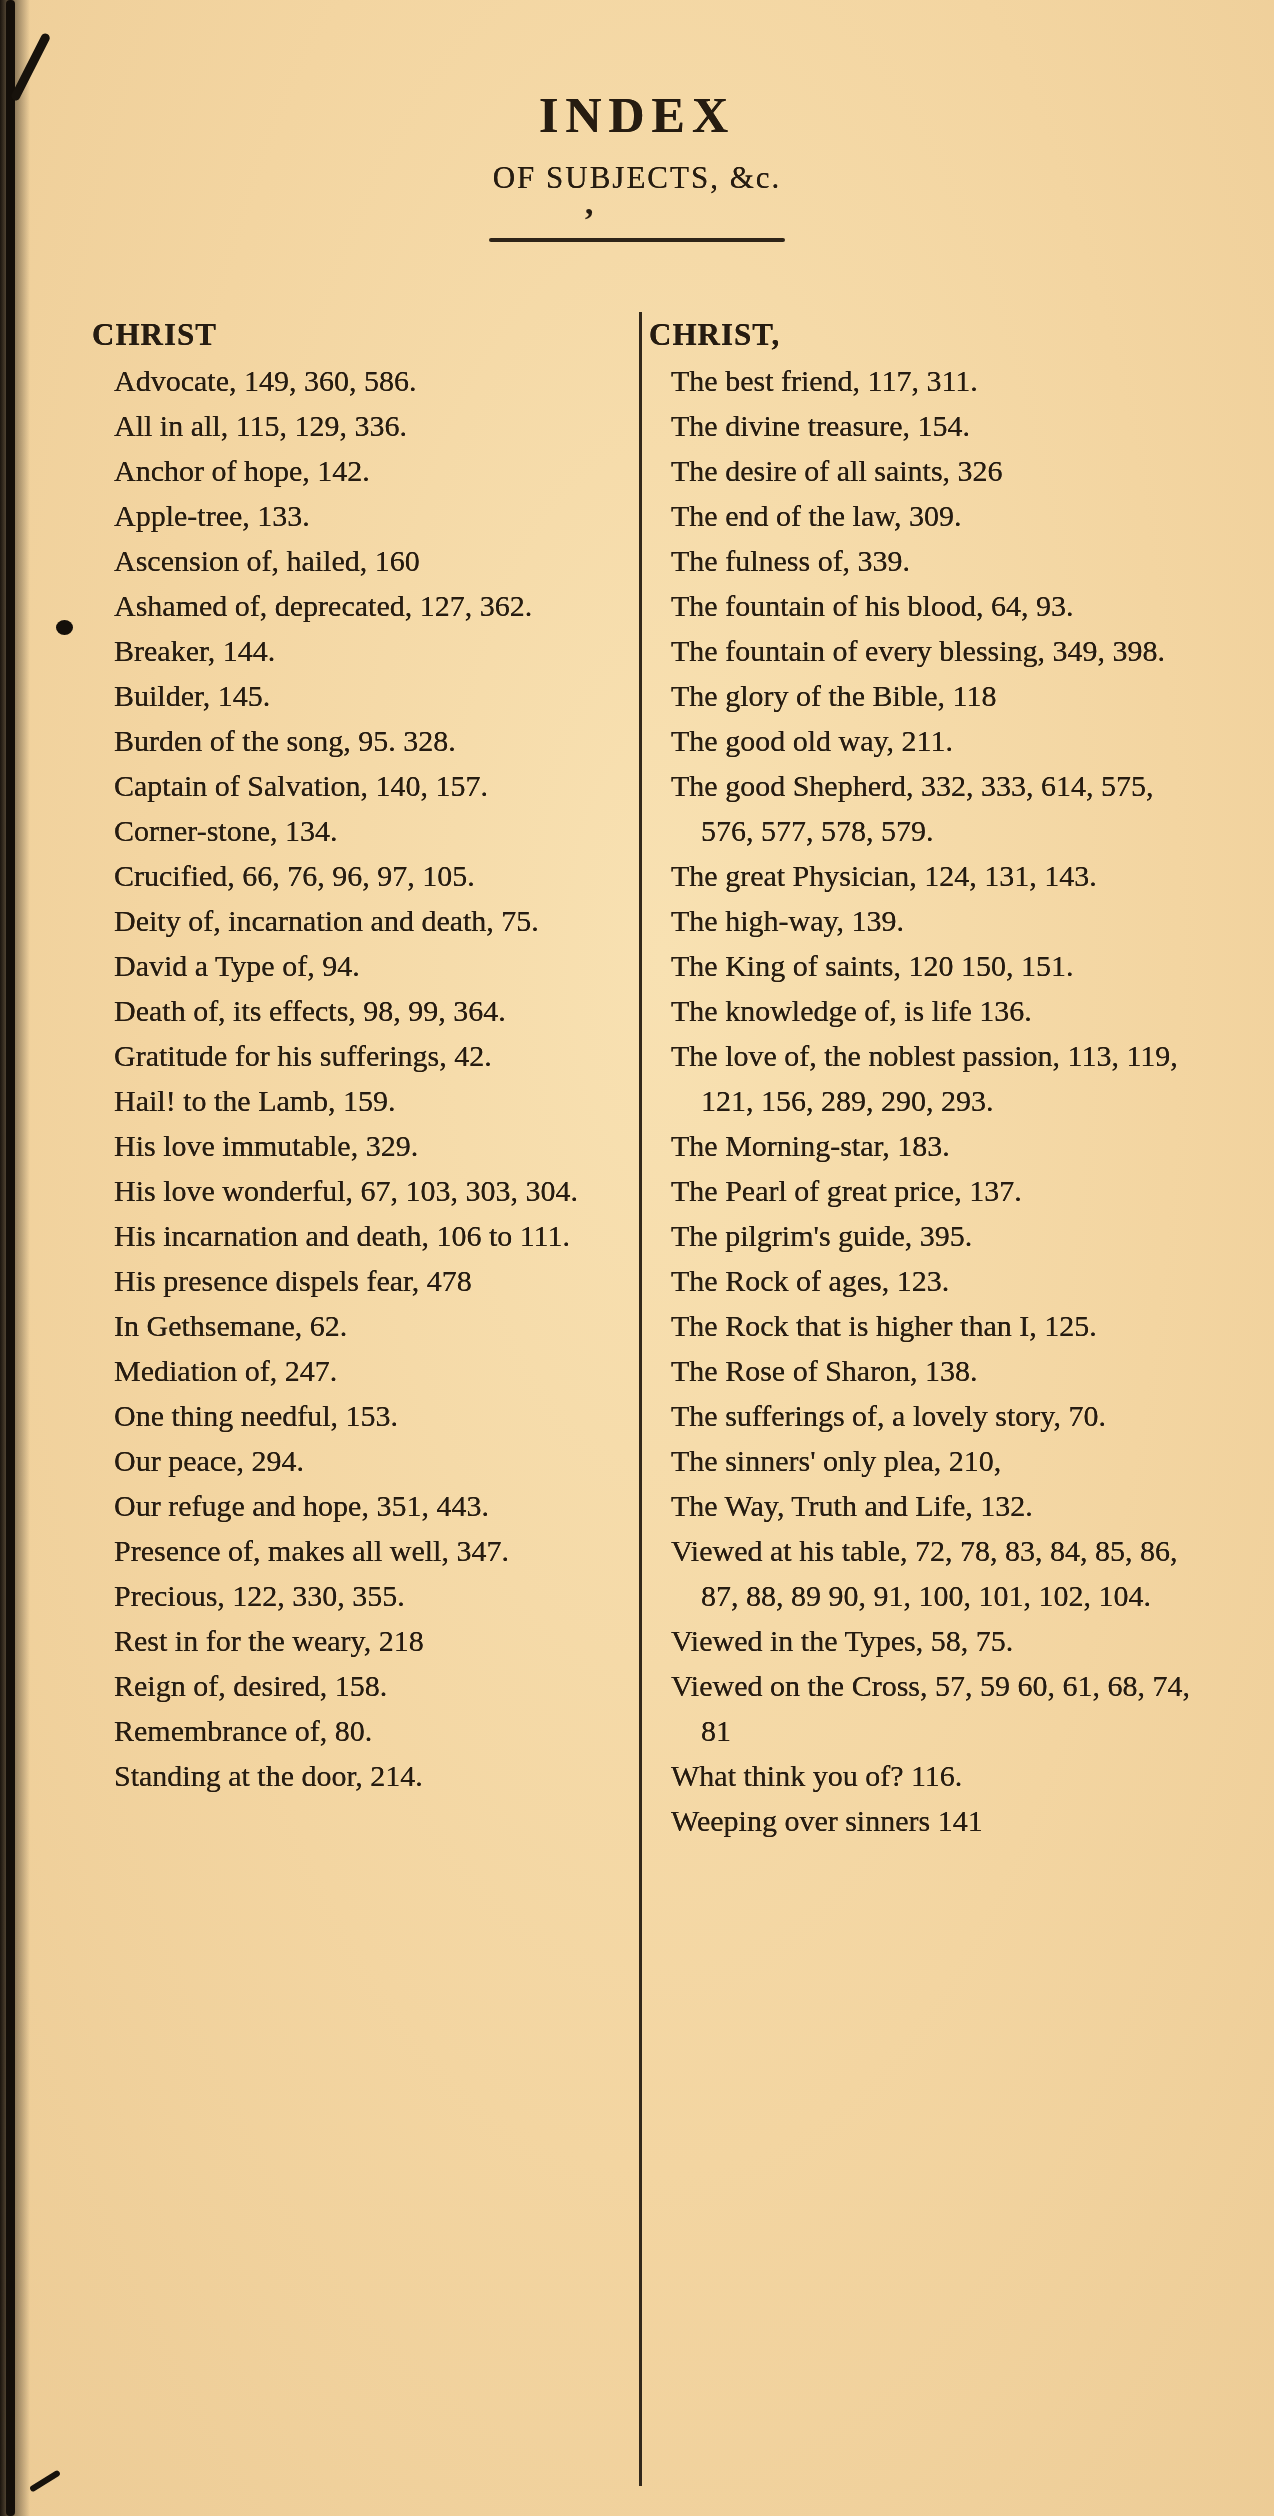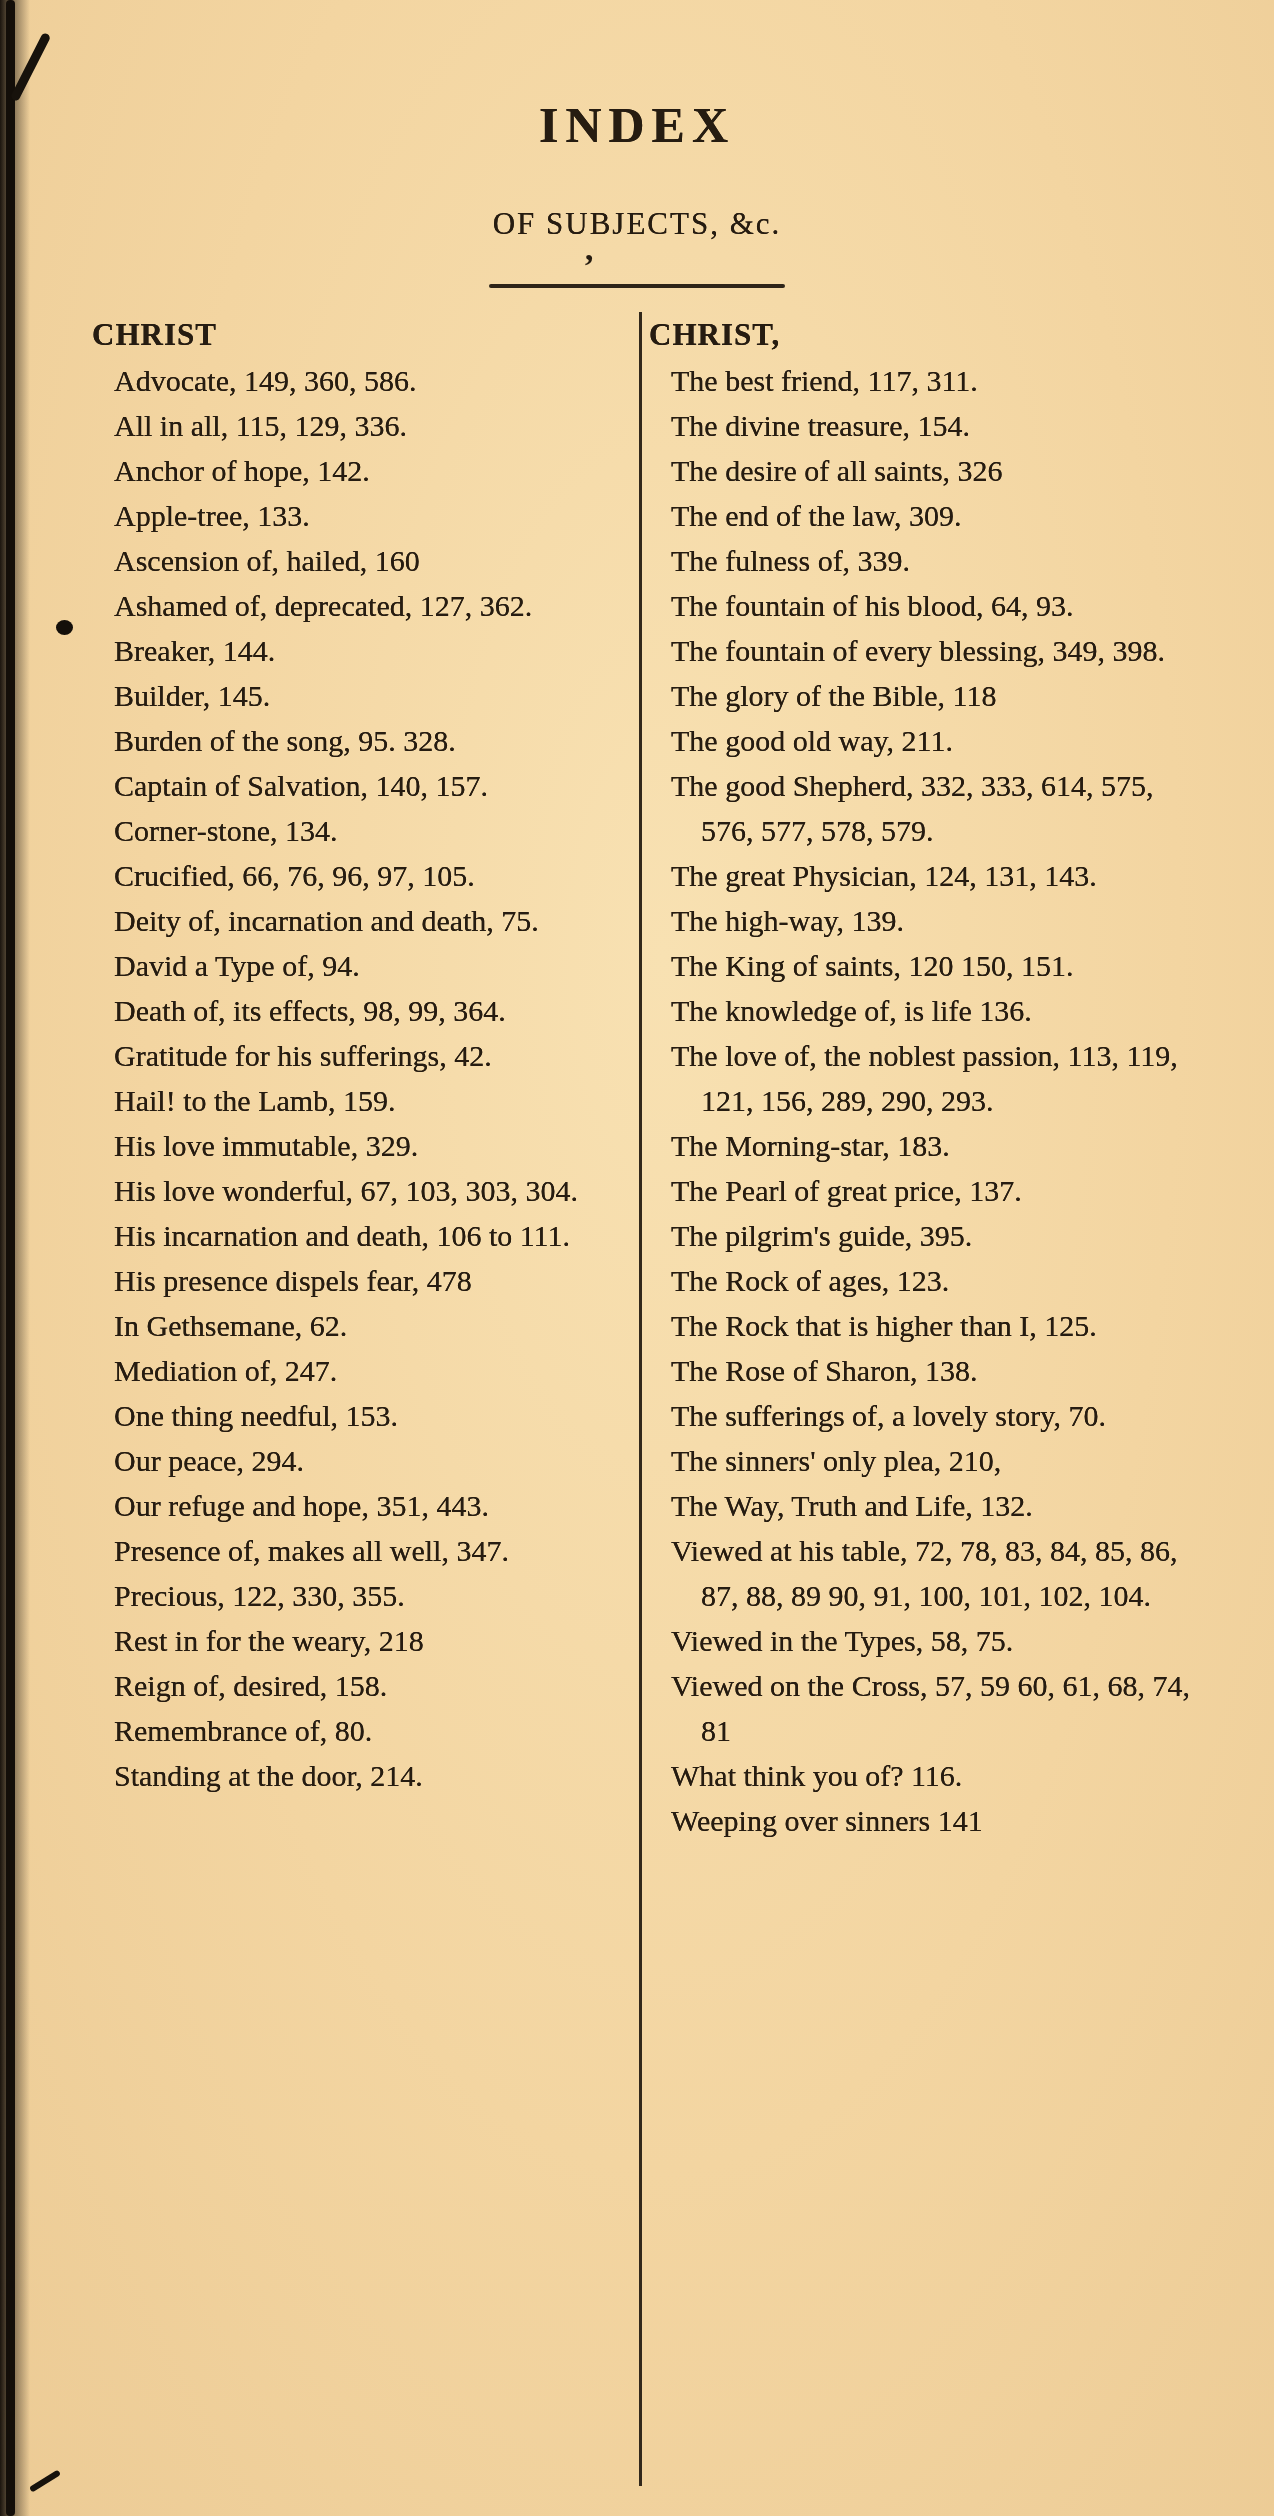--- a/index.html
+++ b/index.html
@@ -32,29 +32,29 @@
     background: #140f0a; border-radius: 50%;
   }
   .tick {
     position: absolute; left: 28px; top: 2478px; width: 34px; height: 6px;
     background: #17120c; transform: rotate(-32deg); border-radius: 3px;
   }
 
   
   .header { text-align: center; padding-top: 90px; }
   .title {
-    margin: 10px;
+    margin: 0;
     font-size: 50px;
     font-weight: bold;
     letter-spacing: 7px;
     line-height: 1;
     text-shadow: 0 0 0.6px currentColor;
   }
   .subtitle {
-    margin-top: 56px;
+    margin-top: 20px;
     font-size: 31px;
     letter-spacing: 2px;
     text-shadow: 0 0 0.5px currentColor;
   }
   .ornament {
     margin-top: 14px;
     height: 26px;
     font-size: 34px;
     font-weight: bold;
     line-height: 20px;

